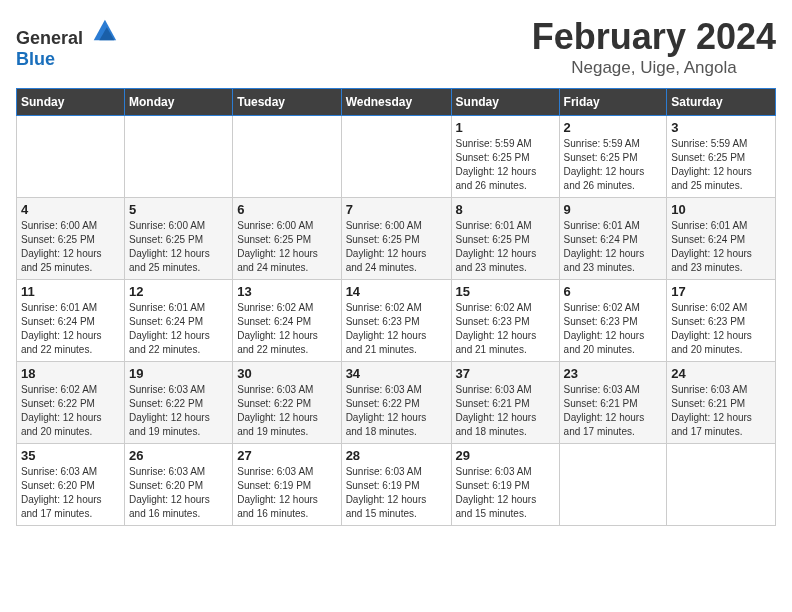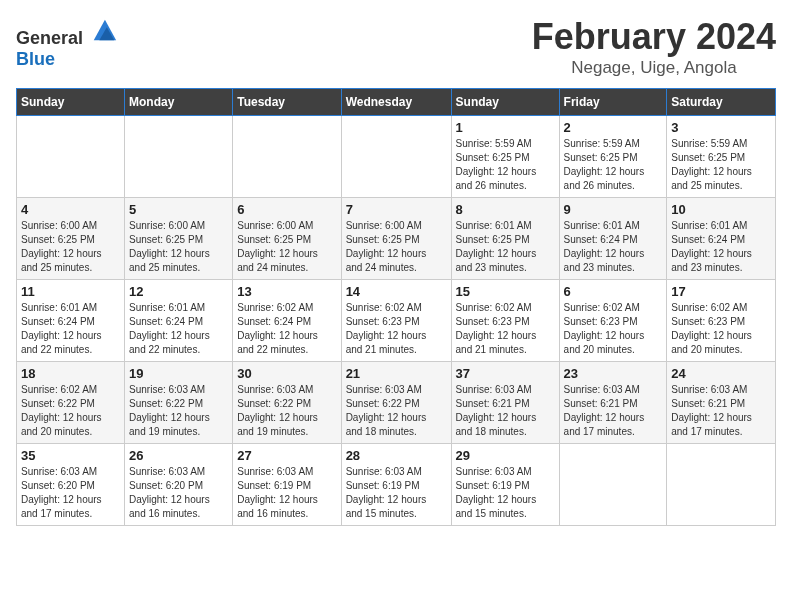--- a/index.html
+++ b/index.html
@@ -266,21 +266,21 @@
 and 19 minutes.</div>
         </td>
         <td>
           <span class="day-num">30</span>
           <div class="day-info" style="white-space: pre-line;">Sunrise: 6:03 AM
 Sunset: 6:22 PM
 Daylight: 12 hours
 and 19 minutes.</div>
         </td>
         <td>
-          <span class="day-num">21</span>
+          <span class="day-num">34</span>
           <div class="day-info" style="white-space: pre-line;">Sunrise: 6:03 AM
 Sunset: 6:22 PM
 Daylight: 12 hours
 and 18 minutes.</div>
         </td>
         <td>
           <span class="day-num">37</span>
           <div class="day-info" style="white-space: pre-line;">Sunrise: 6:03 AM
 Sunset: 6:21 PM
 Daylight: 12 hours

